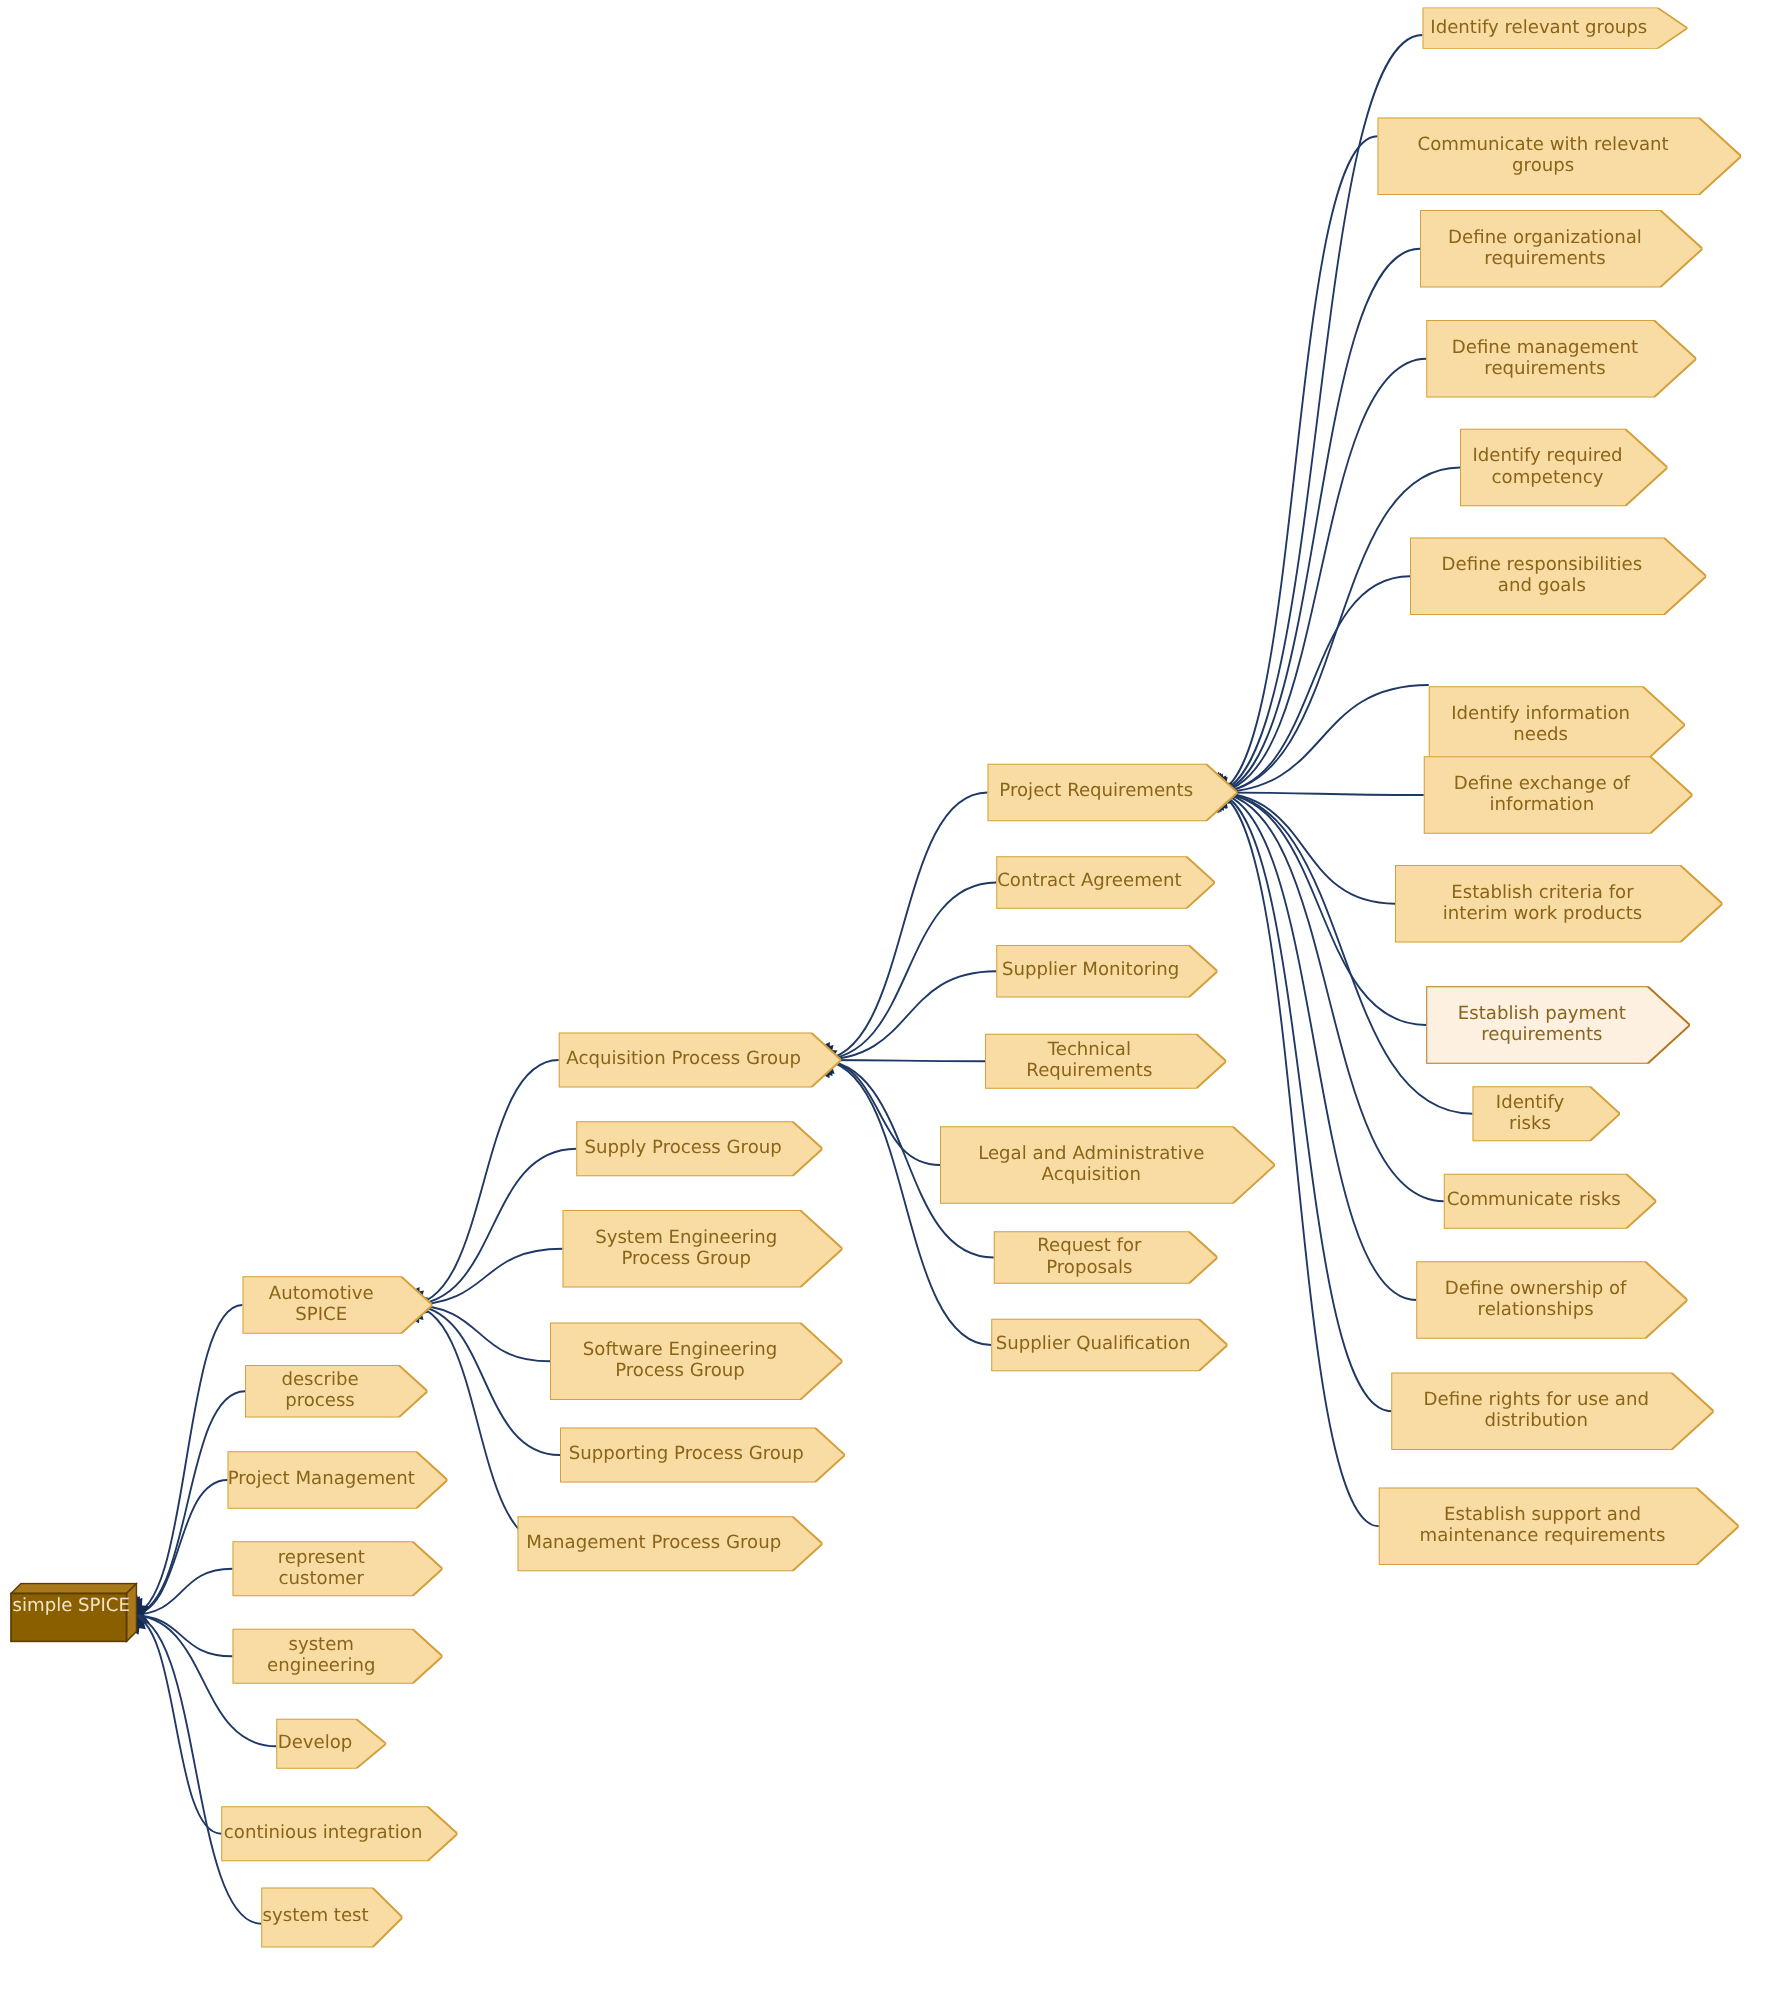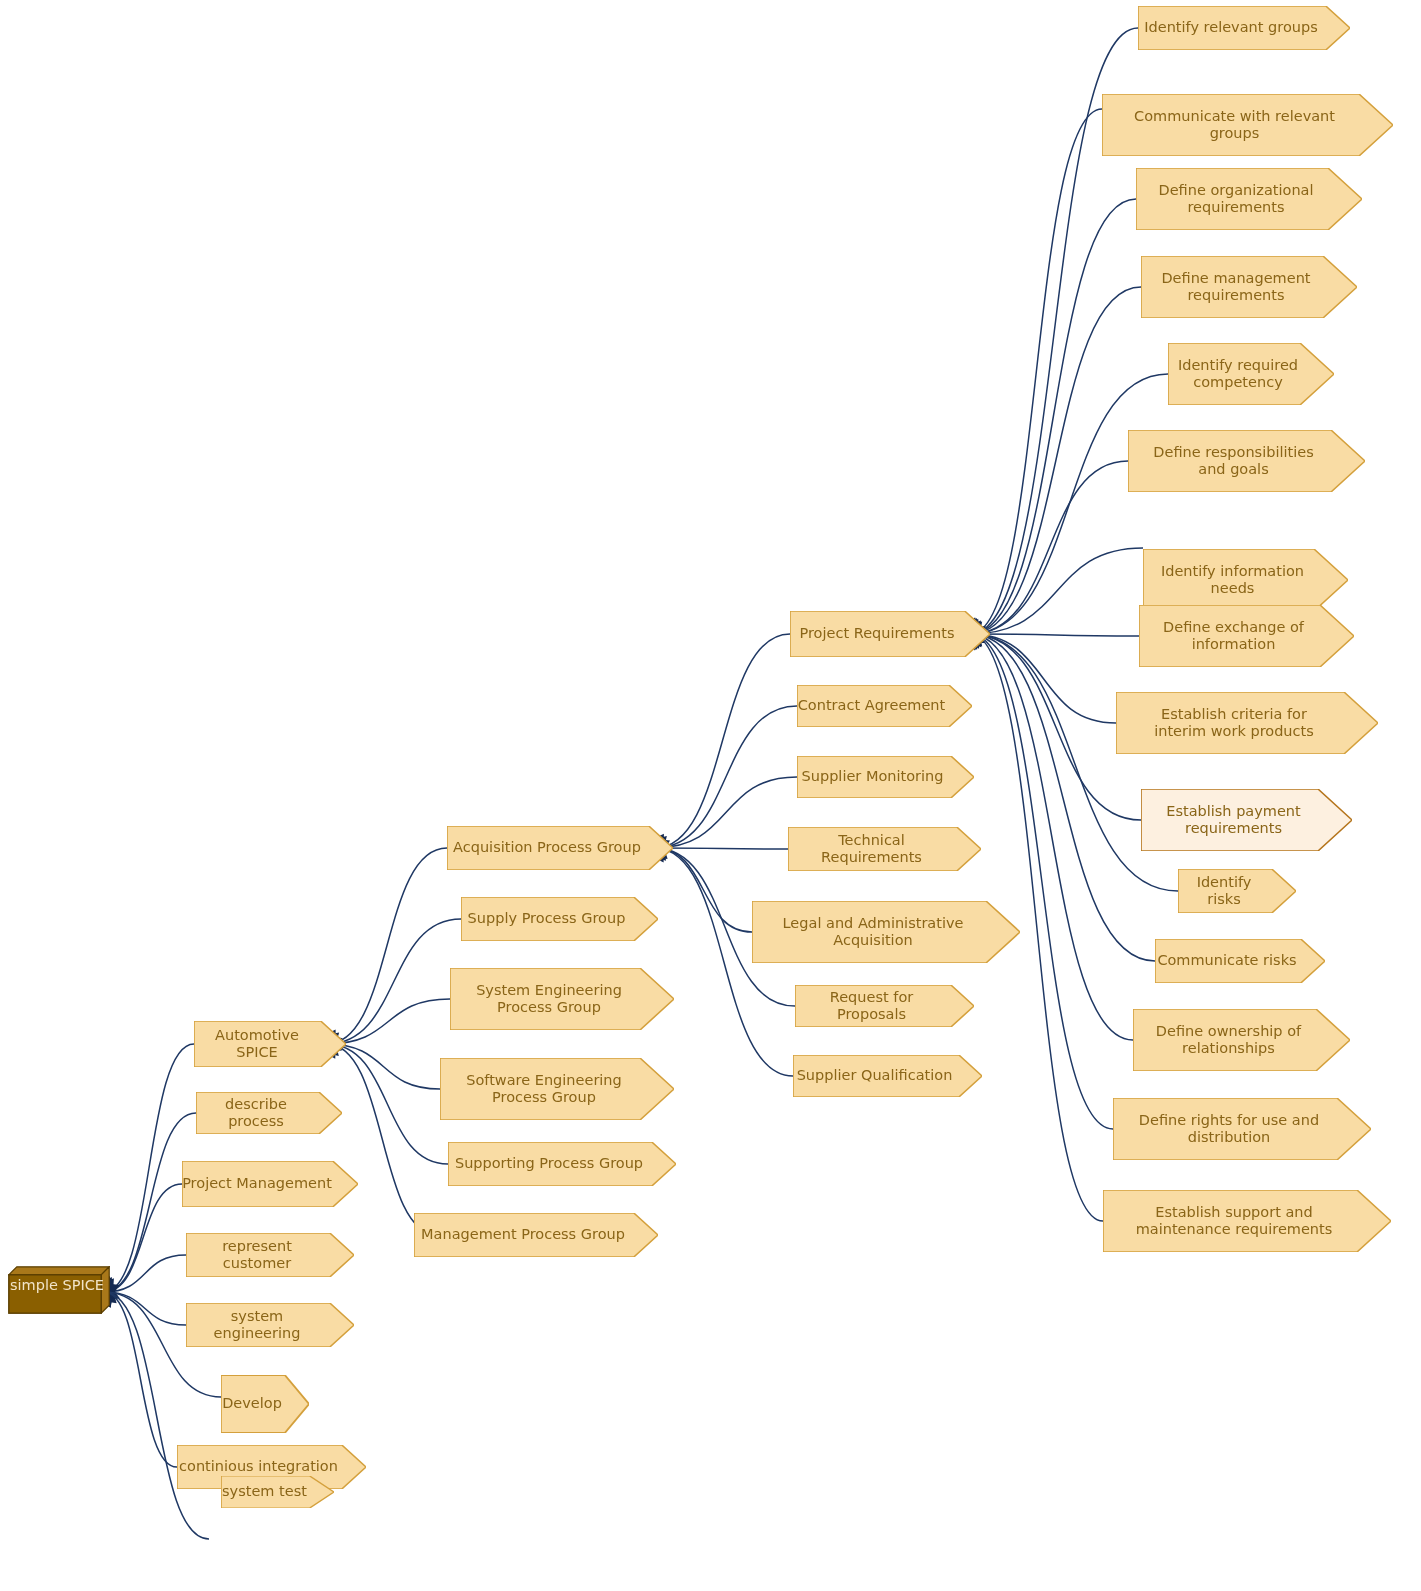--- a/index.html
+++ b/index.html
@@ -130,33 +130,33 @@
           <polygon points="0,0 143.8,0 168,22 143.8,44 0,44" fill="#f9dca4" stroke="#d4a03c" stroke-width="1.6" stroke-linejoin="miter"></polygon>
         </svg>
         <div class="lbl">represent customer</div>
       </div>
       <div class="node" style="left: 186px; top: 1303px; width: 168px; height: 44px;">
         <svg class="shape" viewBox="0 0 168 44" preserveAspectRatio="none">
           <polygon points="0,0 143.8,0 168,22 143.8,44 0,44" fill="#f9dca4" stroke="#d4a03c" stroke-width="1.6" stroke-linejoin="miter"></polygon>
         </svg>
         <div class="lbl">system engineering</div>
       </div>
-      <div class="node" style="left: 221px; top: 1375px; width: 88px; height: 58px;">
+      <div class="node" style="left: 221px; top: 1375px; width: 88px; height: 40px;">
         <svg class="shape" viewBox="0 0 88 44" preserveAspectRatio="none">
           <polygon points="0,0 63.8,0 88,22 63.8,44 0,44" fill="#f9dca4" stroke="#d4a03c" stroke-width="1.6" stroke-linejoin="miter"></polygon>
         </svg>
         <div class="lbl">Develop</div>
       </div>
       <div class="node" style="left: 177px; top: 1445px; width: 189px; height: 44px;">
         <svg class="shape" viewBox="0 0 189 44" preserveAspectRatio="none">
           <polygon points="0,0 164.8,0 189,22 164.8,44 0,44" fill="#f9dca4" stroke="#d4a03c" stroke-width="1.6" stroke-linejoin="miter"></polygon>
         </svg>
         <div class="lbl">continious integration</div>
       </div>
-      <div class="node" style="left: 209px; top: 1476px; width: 113px; height: 32px; margin-left: 12px;">
+      <div class="node" style="left: 209px; top: 1510px; width: 113px; height: 48px;">
         <svg class="shape" viewBox="0 0 113 44" preserveAspectRatio="none">
           <polygon points="0,0 88.8,0 113,22 88.8,44 0,44" fill="#f9dca4" stroke="#d4a03c" stroke-width="1.6" stroke-linejoin="miter"></polygon>
         </svg>
         <div class="lbl">system test</div>
       </div>
       <div class="node" style="left: 447px; top: 826px; width: 226px; height: 44px;">
         <svg class="shape" viewBox="0 0 226 44" preserveAspectRatio="none">
           <polygon points="0,0 201.8,0 226,22 201.8,44 0,44" fill="#f9dca4" stroke="#d4a03c" stroke-width="1.6" stroke-linejoin="miter"></polygon>
         </svg>
         <div class="lbl">Acquisition Process Group</div>
@@ -229,21 +229,21 @@
           <polygon points="0,0 155.9,0 179,21 155.9,42 0,42" fill="#f9dca4" stroke="#d4a03c" stroke-width="1.6" stroke-linejoin="miter"></polygon>
         </svg>
         <div class="lbl">Request for Proposals</div>
       </div>
       <div class="node" style="left: 793px; top: 1055px; width: 189px; height: 42px;">
         <svg class="shape" viewBox="0 0 189 42" preserveAspectRatio="none">
           <polygon points="0,0 165.9,0 189,21 165.9,42 0,42" fill="#f9dca4" stroke="#d4a03c" stroke-width="1.6" stroke-linejoin="miter"></polygon>
         </svg>
         <div class="lbl">Supplier Qualification</div>
       </div>
-      <div class="node" style="left: 1138px; top: 6px; width: 212px; height: 44px;">
+      <div class="node" style="left: 1138px; top: 6px; width: 212px; height: 33px;">
         <svg class="shape" viewBox="0 0 212 44" preserveAspectRatio="none">
           <polygon points="0,0 187.8,0 212,22 187.8,44 0,44" fill="#f9dca4" stroke="#d4a03c" stroke-width="1.6" stroke-linejoin="miter"></polygon>
         </svg>
         <div class="lbl">Identify relevant groups</div>
       </div>
       <div class="node" style="left: 1102px; top: 78px; width: 291px; height: 62px; margin-top: 16px;">
         <svg class="shape" viewBox="0 0 291 62" preserveAspectRatio="none">
           <polygon points="0,0 257,0 291,31 257,62 0,62" fill="#f9dca4" stroke="#d4a03c" stroke-width="1.6" stroke-linejoin="miter"></polygon>
         </svg>
         <div class="lbl">Communicate with relevant

